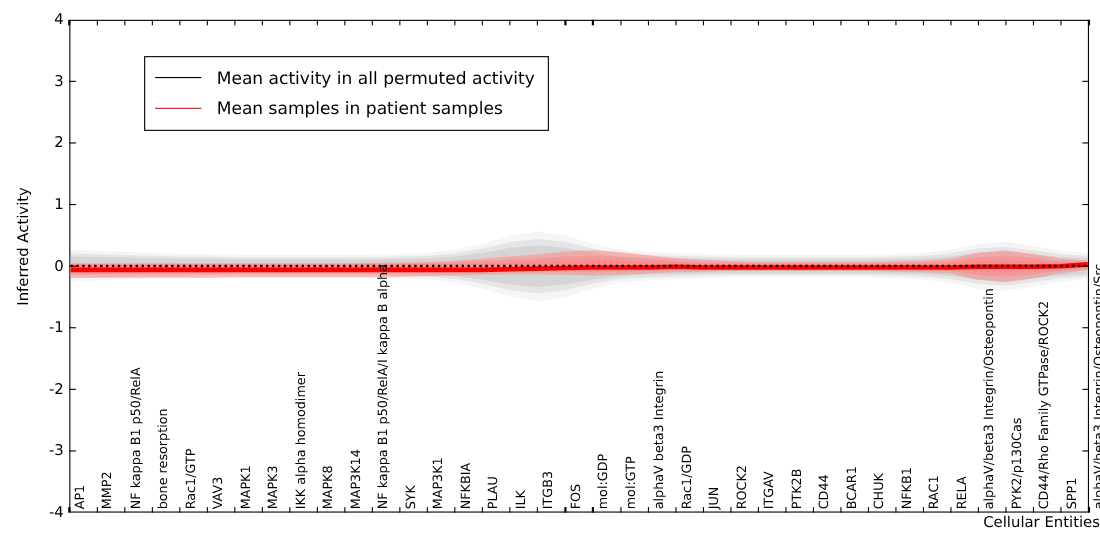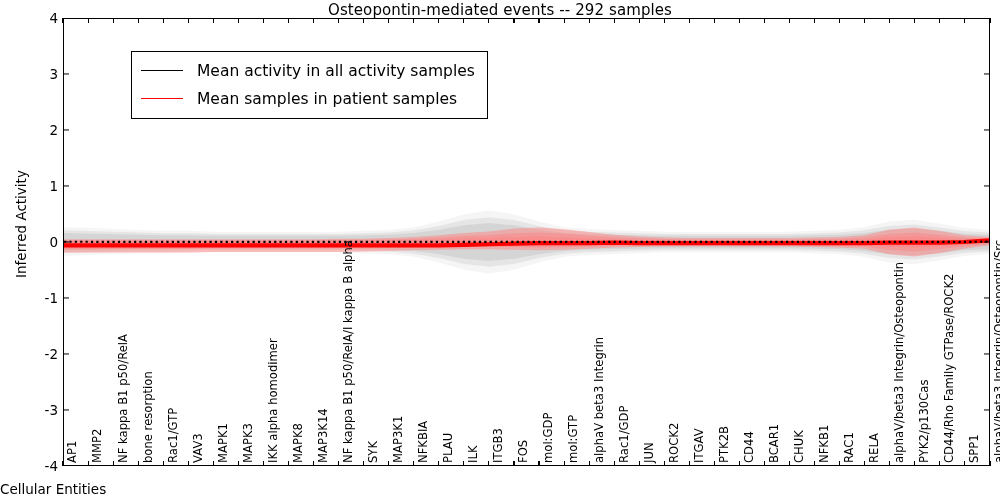--- a/index.html
+++ b/index.html
@@ -30,61 +30,60 @@
     position:absolute;font-size:13.5px;white-space:nowrap;
     transform:rotate(-90deg);transform-origin:50% 50%;
     left:-79px;top:216px;width:200px;text-align:center;
   }
   .xlab{
     position:absolute;font-size:11.6px;white-space:nowrap;
     transform:rotate(-90deg);transform-origin:0 0;
     color:#000;line-height:1;
   }
   #xlabel{
-    position:absolute;left:0;top:481px;width:1000px;text-align:left;
+    position:absolute;left:0;top:467px;width:1000px;text-align:right;
     font-size:13.5px;
   }
 
   
   #legend{
     position:absolute;left:67px;top:32px;
     border:1.1px solid #000;background:#fff;
     padding:6px 12px 7px 9px;box-sizing:border-box;
     display:flex;flex-direction:column;gap:3px;z-index:6;
   }
   .legrow{display:flex;align-items:center;height:25px;}
   .legline{width:42px;height:0;border-top-width:1.4px;border-top-style:solid;
            margin-right:14px;flex:0 0 42px;}
   .legtxt{font-size:15.5px;white-space:nowrap;}
 </style>
 </head>
 <body>
 
 <div id="fig">
 
-  <div id="title">Osteopontin-mediated events -- 292 samples</div>
 
   <div id="ylabel">Inferred Activity</div>
 
   <div id="plot">
     <svg id="svgwrap" viewBox="0 0 927 448" preserveAspectRatio="none">
         <path d="M0.00,215.04 L25.05,215.60 L50.11,216.16 L75.16,216.72 L100.22,217.28 L125.27,217.28 L150.32,217.84 L175.38,217.84 L200.43,217.84 L225.49,217.84 L250.54,217.84 L275.59,217.84 L300.65,217.28 L325.70,216.72 L350.76,215.04 L375.81,211.68 L400.86,207.21 L425.92,204.97 L450.97,207.21 L476.03,211.68 L501.08,215.04 L526.14,216.16 L551.19,216.72 L576.24,217.28 L601.30,217.84 L626.35,217.84 L651.41,217.84 L676.46,217.84 L701.51,217.84 L726.57,217.84 L751.62,217.28 L776.68,216.72 L801.73,215.04 L826.78,211.68 L851.84,210.57 L876.89,212.80 L901.95,215.60 L927.00,216.72 L927.00,231.28 L901.95,232.40 L876.89,235.20 L851.84,237.43 L826.78,236.32 L801.73,232.96 L776.68,231.28 L751.62,230.72 L726.57,230.16 L701.51,230.16 L676.46,230.16 L651.41,230.16 L626.35,230.16 L601.30,230.16 L576.24,230.72 L551.19,231.28 L526.14,231.84 L501.08,232.96 L476.03,236.32 L450.97,240.79 L425.92,243.03 L400.86,240.79 L375.81,236.32 L350.76,232.96 L325.70,231.28 L300.65,230.72 L275.59,230.16 L250.54,230.16 L225.49,230.16 L200.43,230.16 L175.38,230.16 L150.32,230.16 L125.27,230.16 L100.22,230.72 L75.16,230.72 L50.11,231.28 L25.05,231.84 L0.00,232.40 Z" fill="#c8c8c8" fill-opacity="0.550" stroke="none"></path>
         <path d="M0.00,212.27 L25.05,213.00 L50.11,213.74 L75.16,214.47 L100.22,215.20 L125.27,215.20 L150.32,215.94 L175.38,215.94 L200.43,215.94 L225.49,215.94 L250.54,215.94 L275.59,215.94 L300.65,215.20 L325.70,214.47 L350.76,212.27 L375.81,207.87 L400.86,202.01 L425.92,199.08 L450.97,202.01 L476.03,207.87 L501.08,212.27 L526.14,213.74 L551.19,214.47 L576.24,215.20 L601.30,215.94 L626.35,215.94 L651.41,215.94 L676.46,215.94 L701.51,215.94 L726.57,215.94 L751.62,215.20 L776.68,214.47 L801.73,212.27 L826.78,207.87 L851.84,206.41 L876.89,209.34 L901.95,213.00 L927.00,214.47 L927.00,233.53 L901.95,235.00 L876.89,238.66 L851.84,241.59 L826.78,240.13 L801.73,235.73 L776.68,233.53 L751.62,232.80 L726.57,232.06 L701.51,232.06 L676.46,232.06 L651.41,232.06 L626.35,232.06 L601.30,232.06 L576.24,232.80 L551.19,233.53 L526.14,234.26 L501.08,235.73 L476.03,240.13 L450.97,245.99 L425.92,248.92 L400.86,245.99 L375.81,240.13 L350.76,235.73 L325.70,233.53 L300.65,232.80 L275.59,232.06 L250.54,232.06 L225.49,232.06 L200.43,232.06 L175.38,232.06 L150.32,232.06 L125.27,232.06 L100.22,232.80 L75.16,232.80 L50.11,233.53 L25.05,234.26 L0.00,235.00 Z" fill="#c8c8c8" fill-opacity="0.341" stroke="none"></path>
         <path d="M0.00,209.07 L25.05,210.01 L50.11,210.94 L75.16,211.87 L100.22,212.80 L125.27,212.80 L150.32,213.74 L175.38,213.74 L200.43,213.74 L225.49,213.74 L250.54,213.74 L275.59,213.74 L300.65,212.80 L325.70,211.87 L350.76,209.07 L375.81,203.47 L400.86,196.01 L425.92,192.28 L450.97,196.01 L476.03,203.47 L501.08,209.07 L526.14,210.94 L551.19,211.87 L576.24,212.80 L601.30,213.74 L626.35,213.74 L651.41,213.74 L676.46,213.74 L701.51,213.74 L726.57,213.74 L751.62,212.80 L776.68,211.87 L801.73,209.07 L826.78,203.47 L851.84,201.61 L876.89,205.34 L901.95,210.01 L927.00,211.87 L927.00,236.13 L901.95,237.99 L876.89,242.66 L851.84,246.39 L826.78,244.53 L801.73,238.93 L776.68,236.13 L751.62,235.20 L726.57,234.26 L701.51,234.26 L676.46,234.26 L651.41,234.26 L626.35,234.26 L601.30,234.26 L576.24,235.20 L551.19,236.13 L526.14,237.06 L501.08,238.93 L476.03,244.53 L450.97,251.99 L425.92,255.72 L400.86,251.99 L375.81,244.53 L350.76,238.93 L325.70,236.13 L300.65,235.20 L275.59,234.26 L250.54,234.26 L225.49,234.26 L200.43,234.26 L175.38,234.26 L150.32,234.26 L125.27,234.26 L100.22,235.20 L75.16,235.20 L50.11,236.13 L25.05,237.06 L0.00,237.99 Z" fill="#c8c8c8" fill-opacity="0.182" stroke="none"></path>
         <path d="M0.00,221.20 L25.05,221.20 L50.11,221.20 L75.16,221.20 L100.22,221.20 L125.27,221.20 L150.32,221.20 L175.38,221.20 L200.43,221.20 L225.49,221.20 L250.54,221.20 L275.59,220.64 L300.65,220.64 L325.70,220.08 L350.76,218.96 L375.81,217.28 L400.86,215.04 L425.92,213.36 L450.97,210.56 L476.03,209.44 L501.08,211.12 L526.14,213.92 L551.19,216.72 L576.24,218.40 L601.30,219.52 L626.35,220.08 L651.41,220.08 L676.46,220.08 L701.51,220.08 L726.57,220.08 L751.62,219.52 L776.68,218.96 L801.73,217.28 L826.78,211.68 L851.84,209.44 L876.89,212.80 L901.95,217.28 L927.00,218.96 L927.00,227.36 L901.95,230.72 L876.89,235.20 L851.84,238.56 L826.78,236.32 L801.73,230.72 L776.68,229.60 L751.62,229.04 L726.57,228.48 L701.51,228.48 L676.46,228.48 L651.41,228.48 L626.35,228.48 L601.30,228.48 L576.24,229.04 L551.19,229.60 L526.14,230.72 L501.08,231.84 L476.03,232.40 L450.97,231.84 L425.92,231.28 L400.86,231.28 L375.81,231.84 L350.76,232.40 L325.70,232.96 L300.65,233.52 L275.59,234.08 L250.54,234.08 L225.49,234.08 L200.43,234.08 L175.38,234.08 L150.32,234.08 L125.27,234.64 L100.22,234.64 L75.16,234.64 L50.11,234.64 L25.05,234.64 L0.00,234.64 Z" fill="#ff8080" fill-opacity="0.494" stroke="none"></path>
         <path d="M0.00,222.15 L25.05,222.15 L50.11,222.15 L75.16,222.15 L100.22,222.15 L125.27,222.15 L150.32,222.15 L175.38,222.15 L200.43,222.15 L225.49,222.15 L250.54,222.15 L275.59,221.78 L300.65,221.78 L325.70,221.41 L350.76,220.67 L375.81,219.56 L400.86,218.09 L425.92,216.98 L450.97,215.13 L476.03,214.39 L501.08,215.50 L526.14,217.35 L551.19,219.20 L576.24,220.30 L601.30,221.04 L626.35,221.41 L651.41,221.41 L676.46,221.41 L701.51,221.41 L726.57,221.41 L751.62,221.04 L776.68,220.67 L801.73,219.56 L826.78,215.87 L851.84,214.39 L876.89,216.61 L901.95,219.56 L927.00,220.67 L927.00,226.22 L901.95,228.44 L876.89,231.39 L851.84,233.61 L826.78,232.13 L801.73,228.44 L776.68,227.70 L751.62,227.33 L726.57,226.96 L701.51,226.96 L676.46,226.96 L651.41,226.96 L626.35,226.96 L601.30,226.96 L576.24,227.33 L551.19,227.70 L526.14,228.44 L501.08,229.17 L476.03,229.54 L450.97,229.17 L425.92,228.80 L400.86,228.80 L375.81,229.17 L350.76,229.54 L325.70,229.91 L300.65,230.28 L275.59,230.65 L250.54,230.65 L225.49,230.65 L200.43,230.65 L175.38,230.65 L150.32,230.65 L125.27,231.02 L100.22,231.02 L75.16,231.02 L50.11,231.02 L25.05,231.02 L0.00,231.02 Z" fill="#ff8080" fill-opacity="0.442" stroke="none"></path>
         <path d="M0.00,222.94 L25.05,222.94 L50.11,222.94 L75.16,222.94 L100.22,222.94 L125.27,222.94 L150.32,222.94 L175.38,222.94 L200.43,222.94 L225.49,222.94 L250.54,222.94 L275.59,222.72 L300.65,222.72 L325.70,222.51 L350.76,222.08 L375.81,221.45 L400.86,220.60 L425.92,219.96 L450.97,218.89 L476.03,218.47 L501.08,219.11 L526.14,220.17 L551.19,221.23 L576.24,221.87 L601.30,222.30 L626.35,222.51 L651.41,222.51 L676.46,222.51 L701.51,222.51 L726.57,222.51 L751.62,222.30 L776.68,222.08 L801.73,221.45 L826.78,219.32 L851.84,218.47 L876.89,219.74 L901.95,221.45 L927.00,222.08 L927.00,225.28 L901.95,226.55 L876.89,228.26 L851.84,229.53 L826.78,228.68 L801.73,226.55 L776.68,226.13 L751.62,225.92 L726.57,225.70 L701.51,225.70 L676.46,225.70 L651.41,225.70 L626.35,225.70 L601.30,225.70 L576.24,225.92 L551.19,226.13 L526.14,226.55 L501.08,226.98 L476.03,227.19 L450.97,226.98 L425.92,226.77 L400.86,226.77 L375.81,226.98 L350.76,227.19 L325.70,227.40 L300.65,227.62 L275.59,227.83 L250.54,227.83 L225.49,227.83 L200.43,227.83 L175.38,227.83 L150.32,227.83 L125.27,228.04 L100.22,228.04 L75.16,228.04 L50.11,228.04 L25.05,228.04 L0.00,228.04 Z" fill="#ff8080" fill-opacity="0.494" stroke="none"></path>
         <path d="M0.00,227.36 L25.05,227.36 L50.11,227.36 L75.16,227.36 L100.22,227.36 L125.27,227.36 L150.32,227.36 L175.38,227.36 L200.43,227.36 L225.49,227.36 L250.54,227.36 L275.59,227.36 L300.65,227.36 L325.70,227.36 L350.76,227.36 L375.81,227.36 L400.86,226.80 L425.92,226.24 L450.97,225.68 L476.03,225.12 L501.08,225.12 L526.14,225.12 L551.19,224.56 L576.24,225.12 L601.30,225.12 L626.35,225.12 L651.41,225.12 L676.46,225.12 L701.51,225.12 L726.57,225.12 L751.62,225.12 L776.68,225.12 L801.73,225.12 L826.78,224.56 L851.84,224.56 L876.89,224.56 L901.95,224.00 L927.00,222.32 " fill="none" stroke="#ff0000" stroke-width="4.2"></path>
         <path d="M0.00,223.72 L25.05,223.78 L50.11,223.83 L75.16,223.78 L100.22,223.89 L125.27,223.83 L150.32,223.89 L175.38,223.83 L200.43,223.89 L225.49,223.83 L250.54,223.89 L275.59,223.83 L300.65,223.89 L325.70,223.83 L350.76,223.89 L375.81,223.83 L400.86,223.89 L425.92,223.83 L450.97,223.89 L476.03,223.89 L501.08,223.89 L526.14,223.83 L551.19,223.89 L576.24,223.83 L601.30,223.89 L626.35,223.83 L651.41,223.89 L676.46,223.83 L701.51,223.89 L726.57,223.83 L751.62,223.89 L776.68,223.83 L801.73,223.89 L826.78,223.78 L851.84,223.83 L876.89,223.78 L901.95,223.83 L927.00,223.66 " fill="none" stroke="#000000" stroke-width="2.2" stroke-dasharray="2.2,3.2"></path>
       </svg>
 
     <div id="legend">
       <div class="legrow">
         <span class="legline" style="border-top-color: rgb(0, 0, 0);"></span>
-        <span class="legtxt">Mean activity in all activity samples</span>
+        <span class="legtxt">Mean activity in all permuted activity</span>
       </div>
       <div class="legrow">
         <span class="legline" style="border-top-color: rgb(255, 0, 0);"></span>
         <span class="legtxt">Mean samples in patient samples</span>
       </div>
     </div>
   </div>
 
   <div id="xlabel">Cellular Entities</div>
 

